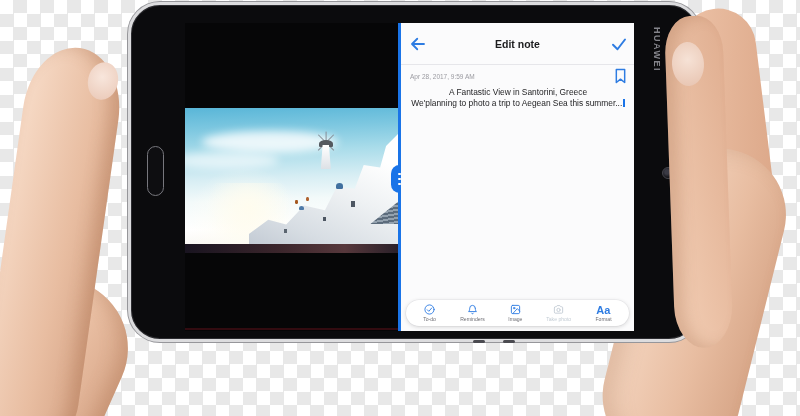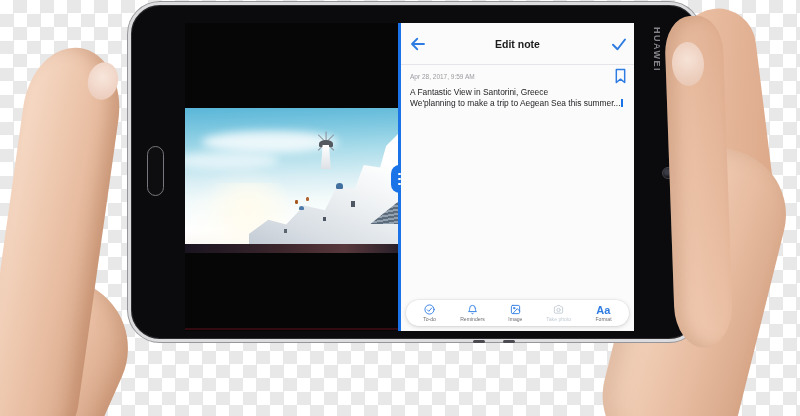--- a/index.html
+++ b/index.html
@@ -90,21 +90,21 @@
 
   
   .note-pane{ position:absolute; left:216px; top:0; width:233px; height:308px; background:#fbfbfc; }
   .note-header{ position:absolute; left:0; top:0; width:100%; height:42px;
     display:flex; align-items:center; border-bottom:1px solid #e6e6ea; }
   .back-btn{ position:absolute; left:8px; top:12px; width:18px; height:18px; }
   .confirm-btn{ position:absolute; right:6px; top:12px; width:18px; height:18px; }
   .note-title{ width:100%; text-align:center; font-size:10.5px; font-weight:bold; color:#1c1c1e; }
   .note-date{ position:absolute; left:9px; top:50px; font-size:6.5px; color:#9a9aa0; }
   .bookmark-btn{ position:absolute; right:7px; top:45px; width:13px; height:16px; }
-  .note-body{ position:absolute; left:9px; top:64px; right:8px; font-size:8.4px; line-height:11px; color:#1e1e20; }
+  .note-body{ position:absolute; left:9px; top:64px; right:8px; font-size:8.4px; line-height:11px; color:#1e1e20;text-align:center; }
   .caret{ display:inline-block; width:1.5px; height:8px; background:#1a74e8; margin-left:1px; vertical-align:-1px; }
 
   .note-toolbar{ position:absolute; left:5px; right:5px; top:277px; height:26px; background:#ffffff;
     border-radius:13px; box-shadow:0 1px 4px rgba(0,0,0,.16), 0 0 0 .5px #ededf0;
     display:flex; align-items:center; justify-content:space-around; padding:0 6px; }
   .tb-item{ display:flex; flex-direction:column; align-items:center; gap:1px; }
   .tb-item .lbl{ font-size:6px; color:#6d6d73; transform:scale(.85); white-space:nowrap; }
   .tb-item.disabled .lbl{ color:#c3ccd4; }
   .tb-item svg{ display:block; }
   .aa-glyph{ font-size:11px; font-weight:bold; color:#2e7ce2; line-height:10px; }
@@ -172,21 +172,21 @@
           <polyline points="4 13 10 19 20 6"></polyline>
         </svg>
 
         <div class="note-date">Apr 28, 2017, 9:59 AM</div>
         <svg class="bookmark-btn" viewBox="0 0 14 17" fill="none" stroke="#2e7ce2" stroke-width="1.6" stroke-linejoin="round">
           <path d="M2.5 1.5 h9 v14 l-4.5 -3.6 l-4.5 3.6 z"></path>
         </svg>
 
         <div class="note-body">
           <div>A Fantastic View in Santorini, Greece</div>
-          <div><span>We'planning to make a trip to Aegean Sea this summer...</span><span class="caret"></span></div>
+          <div><span>We'planning to photo a trip to Aegean Sea this summer...</span><span class="caret"></span></div>
         </div>
 
         <div class="note-toolbar">
           <div class="tb-item">
             <svg width="11" height="11" viewBox="0 0 24 24" fill="none" stroke="#2e7ce2" stroke-width="2" stroke-linecap="round" stroke-linejoin="round">
               <circle cx="12" cy="12" r="10"></circle>
                 <polyline points="7 12.5 10.5 16 17 8.5"></polyline>
             </svg>
             <span class="lbl">To-do</span>
           </div>

